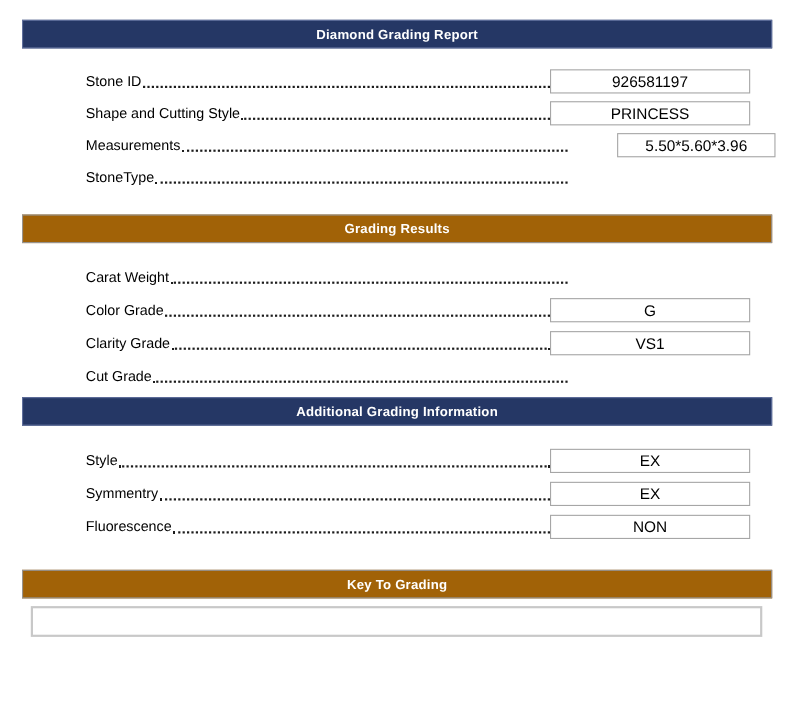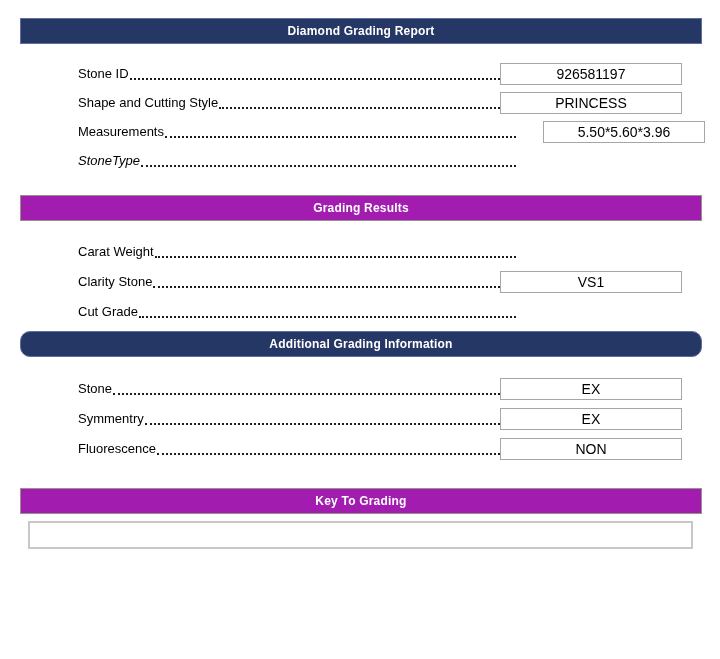--- a/index.html
+++ b/index.html
@@ -21,35 +21,35 @@
     height: 26px;
     display: flex;
     align-items: center;
     justify-content: center;
     font-size: 12px;
     font-weight: bold;
     color: #ffffff;
     letter-spacing: 0.2px;
   }
   .bar.navy { background: #253765; border: 1px solid #5f6e9b; }
-  .bar.gray { background: #a21caf; border: 1px solid #96938f; }
+  .bar.gray { background: #a16207; border: 1px solid #96938f; }
   .bar.first { margin-top: 18px; }
 
   
   .rows { }
   .row {
     display: flex;
     align-items: center;
     height: 22px;
     margin-bottom: 7px;
     padding-left: 43px;
   }
   .sec2 .row, .sec3 .row { margin-bottom: 8px; }
   .sec1 { padding-top: 19px; }
-  .sec1 .row:last-child { margin-top: 3px; font-style: italic; }
+  .sec1 .row:last-child { margin-top: 3px; }
   .sec2 { padding-top: 20px; }
   .sec3 { padding-top: 21px; }
 
   .labelwrap {
     margin-left: 35px;
     width: 438px;
     display: flex;
     align-items: center;
     height: 22px;
   }
@@ -71,24 +71,24 @@
     height: 22px;
     margin-left: auto;
     margin-right: 38px;
     border: 1px solid #a6a6a6;
     background: #ffffff;
     display: flex;
     align-items: center;
     justify-content: center;
     font-size: 14px;
   }
-  .valuebox.wide { width: 162px; margin-right: 15px; }
+  .valuebox.wide { width: 144px; margin-right: 15px; }
 
   .gap-bar2 { margin-top: 23px; }
-  .gap-bar3 { margin-top: 5px; border-radius: 10px; }
+  .gap-bar3 { margin-top: 5px; }
   .gap-bar4 { margin-top: 28px; }
 
   .keybox {
     box-sizing: border-box;
     margin-top: 7px;
     margin-left: 28px;
     margin-right: 27px;
     height: 28px;
     border: 2px solid #c8c8c8;
     background: #ffffff;
@@ -143,42 +143,51 @@
   </div>
   <div class="rows sec2">
     <div class="row">
       <div class="labelwrap">
         <span class="flabel">Carat Weight</span>
         <span class="leader"></span>
       </div>
     </div>
     <div class="row">
       <div class="labelwrap">
-        <span class="flabel">Clarity Stone</span>
+        <span class="flabel">Color Grade</span>
+        <span class="leader"></span>
+      </div>
+      <div class="valuebox">
+        <span>G</span>
+      </div>
+    </div>
+    <div class="row">
+      <div class="labelwrap">
+        <span class="flabel">Clarity Grade</span>
         <span class="leader"></span>
       </div>
       <div class="valuebox">
         <span>VS1</span>
       </div>
     </div>
     <div class="row">
       <div class="labelwrap">
         <span class="flabel">Cut Grade</span>
         <span class="leader"></span>
       </div>
     </div>
   </div>
 
   <div class="bar navy gap-bar3">
     <span>Additional Grading Information</span>
   </div>
   <div class="rows sec3">
     <div class="row">
       <div class="labelwrap">
-        <span class="flabel">Stone</span>
+        <span class="flabel">Style</span>
         <span class="leader"></span>
       </div>
       <div class="valuebox">
         <span>EX</span>
       </div>
     </div>
     <div class="row">
       <div class="labelwrap">
         <span class="flabel">Symmentry</span>
         <span class="leader"></span>

